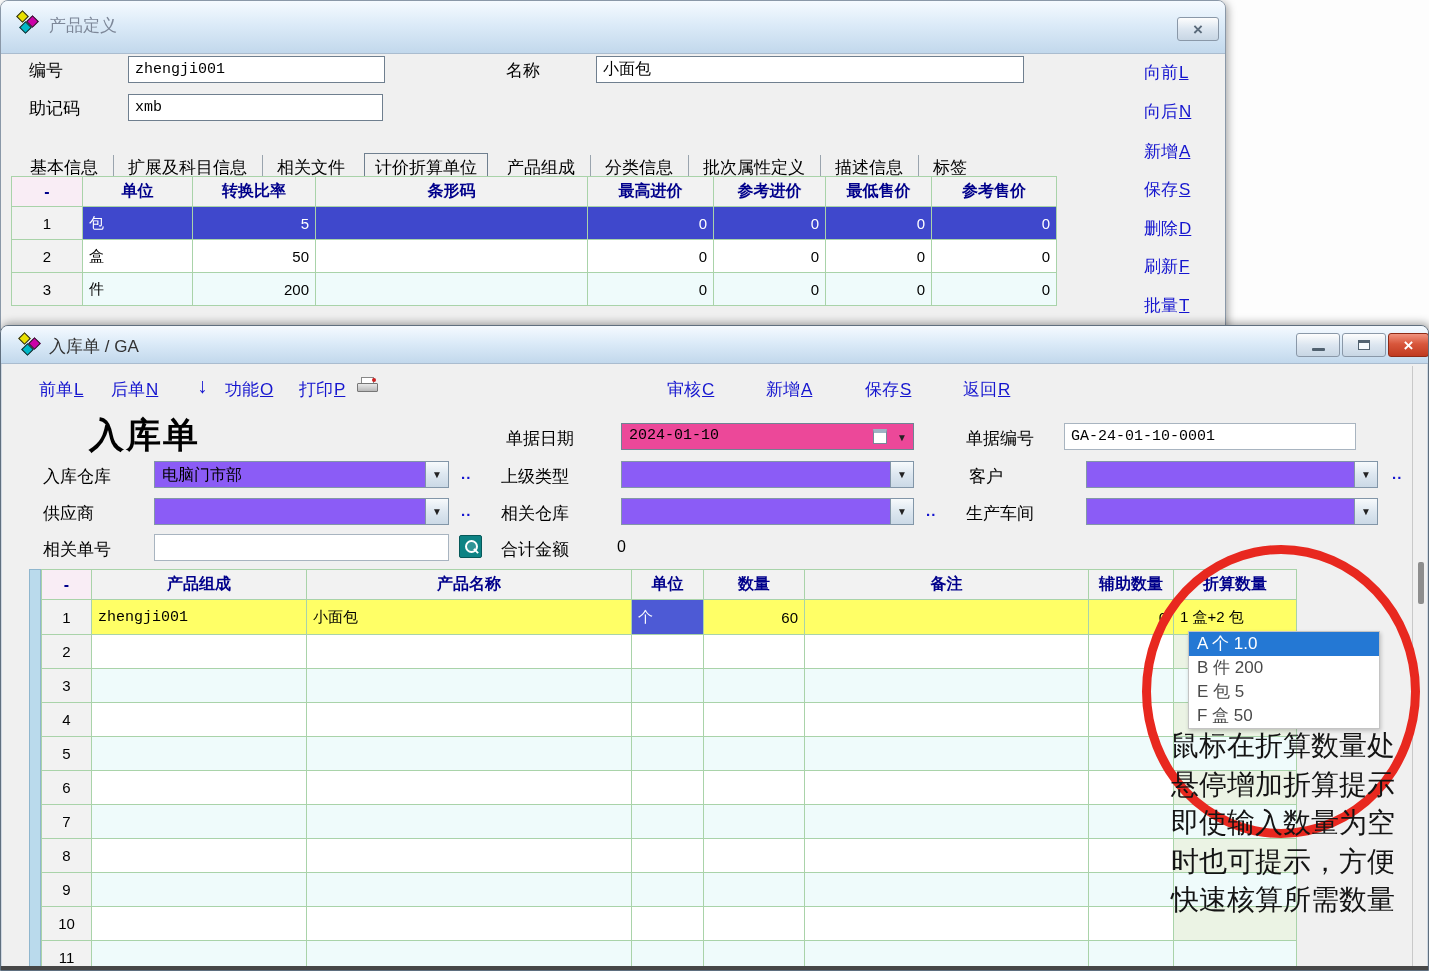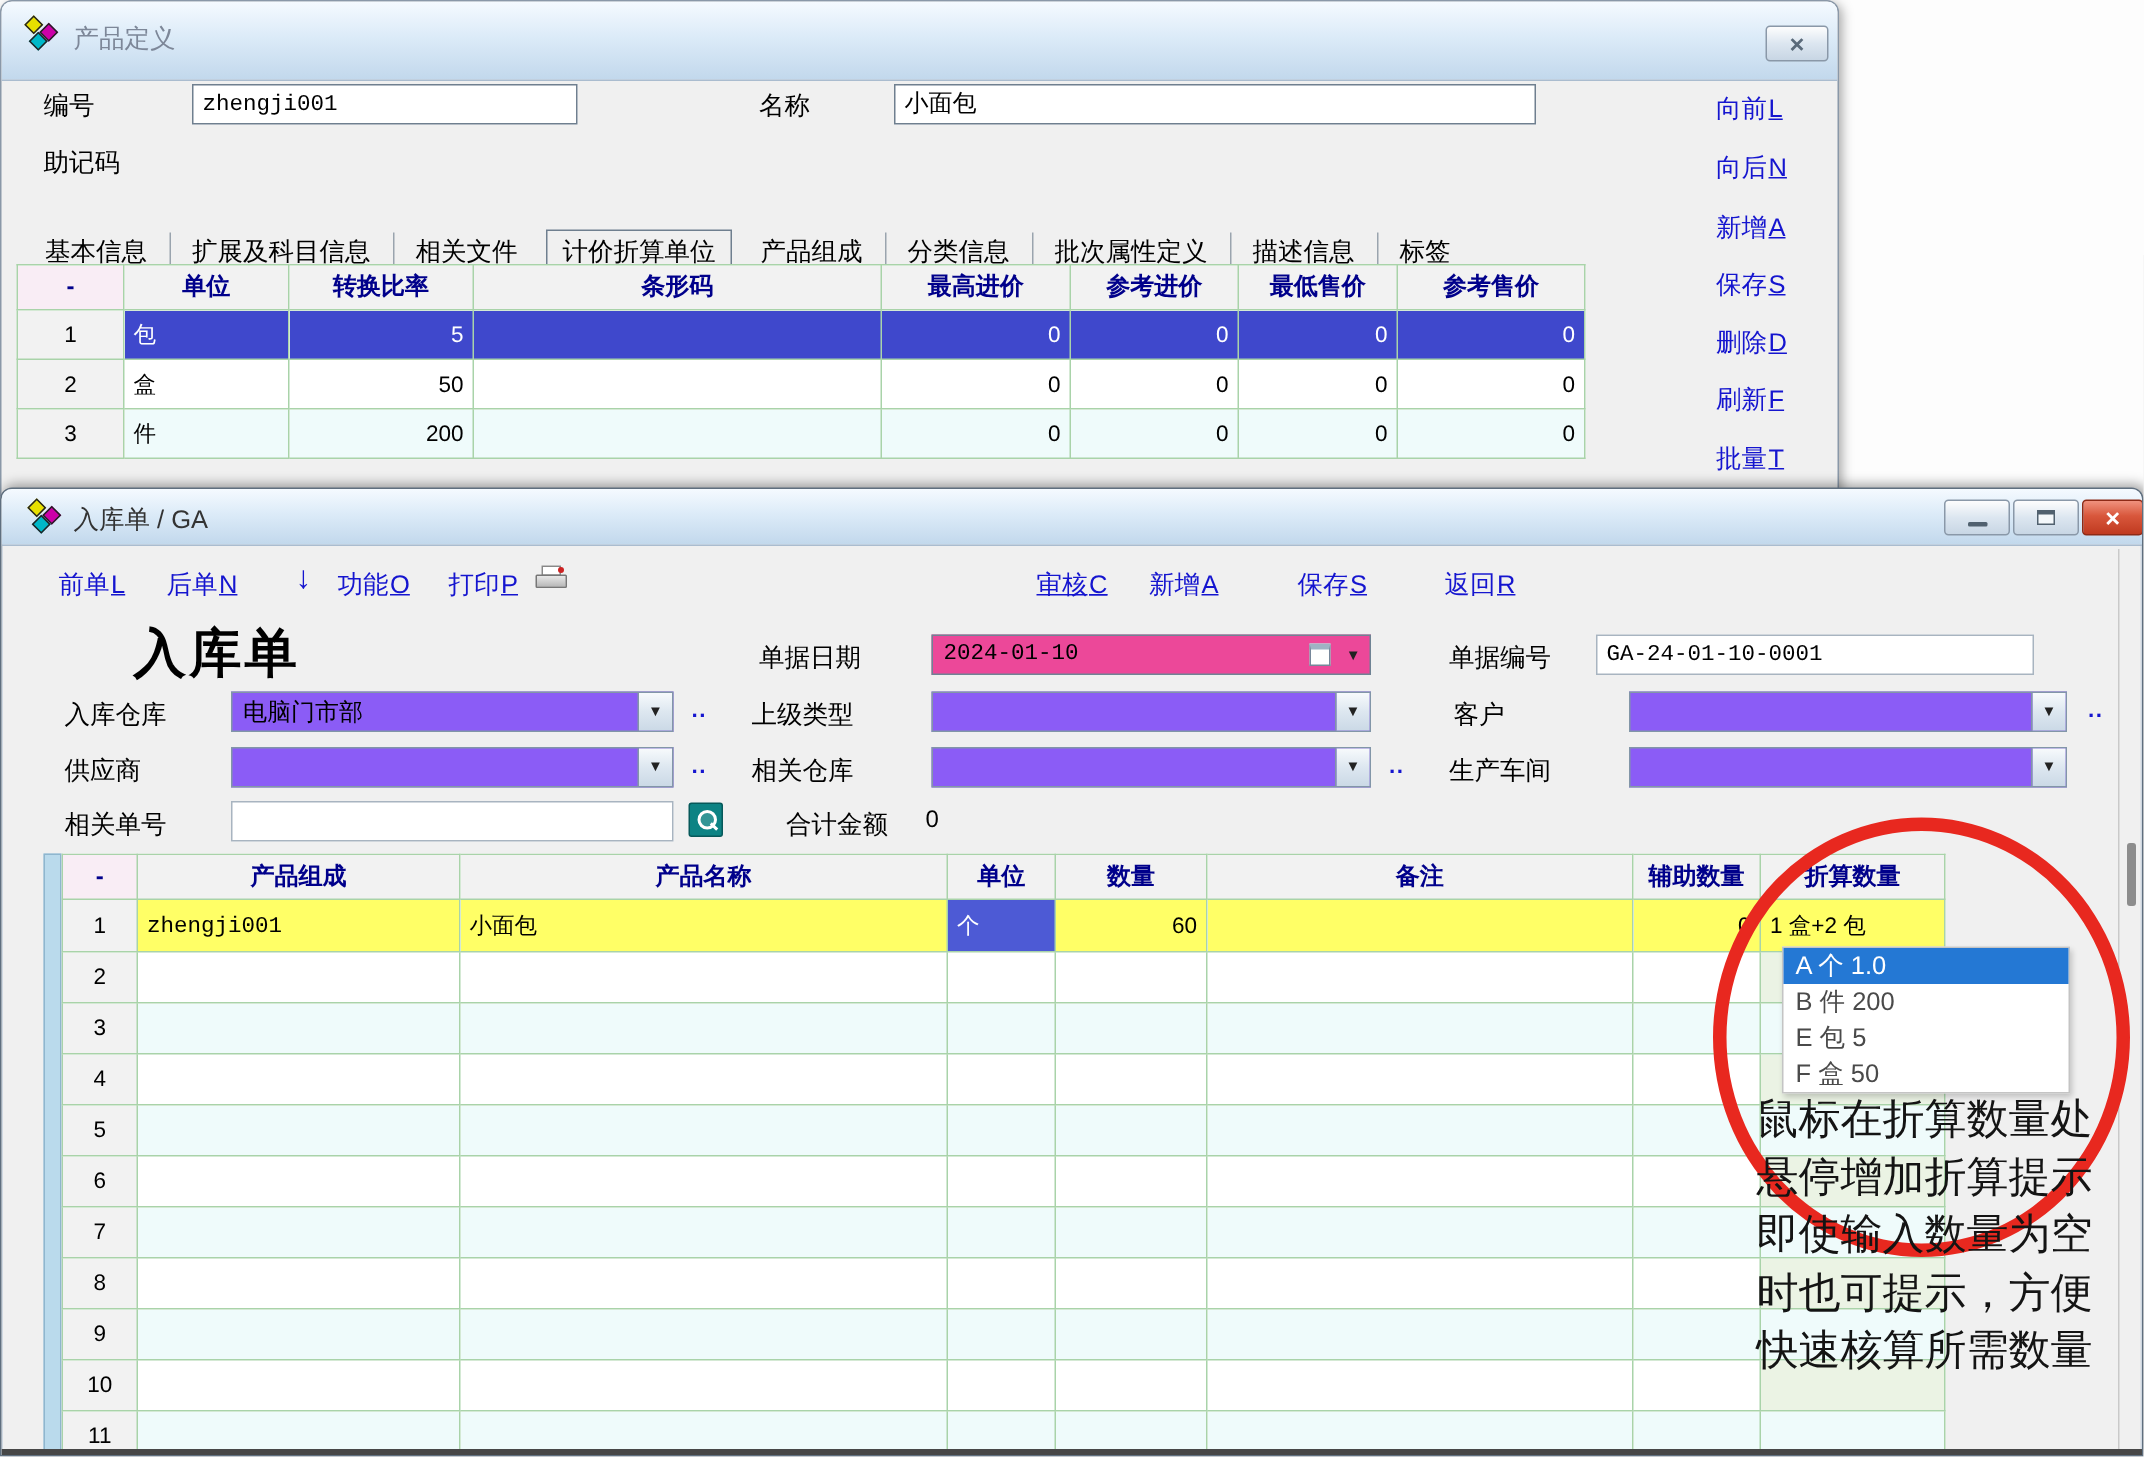--- a/index.html
+++ b/index.html
@@ -156,20 +156,21 @@
   </div>
   <div class="winbtn" id="pw-close">
     <span class="glyph-x">×</span>
   </div>
 
   <span class="lbl" style="left:28px; top:58px;">编号</span>
   <input class="tbox" style="left: 127px; top: 55px; width: 257px; height: 27px;" value="zhengji001">
   <span class="lbl" style="left:505px; top:58px;">名称</span>
   <input class="tbox cjk-box" style="left: 595px; top: 55px; width: 428px; height: 27px;" value="小面包">
   <span class="lbl" style="left:28px; top:96px;">助记码</span>
+  <input class="tbox" style="left: 127px; top: 93px; width: 255px; height: 27px;" value="xmb">
 
   <a class="lnk" style="left:1143px; top:60px;"><span>向前</span><u>L</u></a>
   <a class="lnk" style="left:1143px; top:99px;"><span>向后</span><u>N</u></a>
   <a class="lnk" style="left:1143px; top:139px;"><span>新增</span><u>A</u></a>
   <a class="lnk" style="left:1143px; top:177px;"><span>保存</span><u>S</u></a>
   <a class="lnk" style="left:1143px; top:216px;"><span>删除</span><u>D</u></a>
   <a class="lnk" style="left:1143px; top:254px;"><span>刷新</span><u>F</u></a>
   <a class="lnk" style="left:1143px; top:293px;"><span>批量</span><u>T</u></a>
 
   <div class="tabs">
@@ -262,21 +263,21 @@
   <a class="lnk" style="left:38px; top:52px;"><span>前单</span><u>L</u></a>
   <a class="lnk" style="left:110px; top:52px;"><span>后单</span><u>N</u></a>
   <span class="down-arrow" style="left:196px; top:48px;">↓</span>
   <a class="lnk" style="left:224px; top:52px;"><span>功能</span><u>O</u></a>
   <a class="lnk" style="left:298px; top:52px;"><span>打印</span><u>P</u></a>
   <span class="printer" style="left:356px; top:51px;">
       <span class="paper"></span>
       <span class="bodyp"></span>
       <span class="dot"></span>
     </span>
-  <a class="lnk" style="left:690px; top:52px;text-decoration:underline;"><span>审核</span><u>C</u></a>
+  <a class="lnk" style="left:666px; top:52px;"><span>审核</span><u>C</u></a>
   <a class="lnk" style="left:765px; top:52px;"><span>新增</span><u>A</u></a>
   <a class="lnk" style="left:864px; top:52px;"><span>保存</span><u>S</u></a>
   <a class="lnk" style="left:962px; top:52px;"><span>返回</span><u>R</u></a>
 
   <div id="rw-heading">入库单</div>
 
   <span class="lbl" style="left:505px; top:101px;">单据日期</span>
   <div class="combo white" style="left:620px; top:97px; width:293px;">
     <span class="val mono" style="font-family:'Liberation Mono','DejaVu Sans Mono',monospace; font-size:15px;">2024-01-10</span>
     <span class="cal-icon"></span>
@@ -329,21 +330,21 @@
   <div class="combo" style="left:1085px; top:172px; width:292px;">
     <span class="val"></span>
     <span class="btn">
         <span>▼</span>
       </span>
   </div>
 
   <span class="lbl" style="left:42px; top:212px;">相关单号</span>
   <input class="tbox" style="left: 153px; top: 208px; width: 295px; height: 27px; border-color: rgb(168, 180, 192);" value="">
   <span class="magbtn" style="left:458px; top:209px;"></span>
-  <span class="lbl" style="left:500px; top:212px;margin-left:23px;">合计金额</span>
+  <span class="lbl" style="left:500px; top:212px;">合计金额</span>
   <span class="plainval" style="left:616px; top:212px;">0</span>
 
   <div class="strip"></div>
   <div id="rw-gridwrap">
   <table class="grid" id="rw-grid">
     <colgroup>
           <col style="width:50px">
           <col style="width:215px">
           <col style="width:325px">
           <col style="width:72px">

